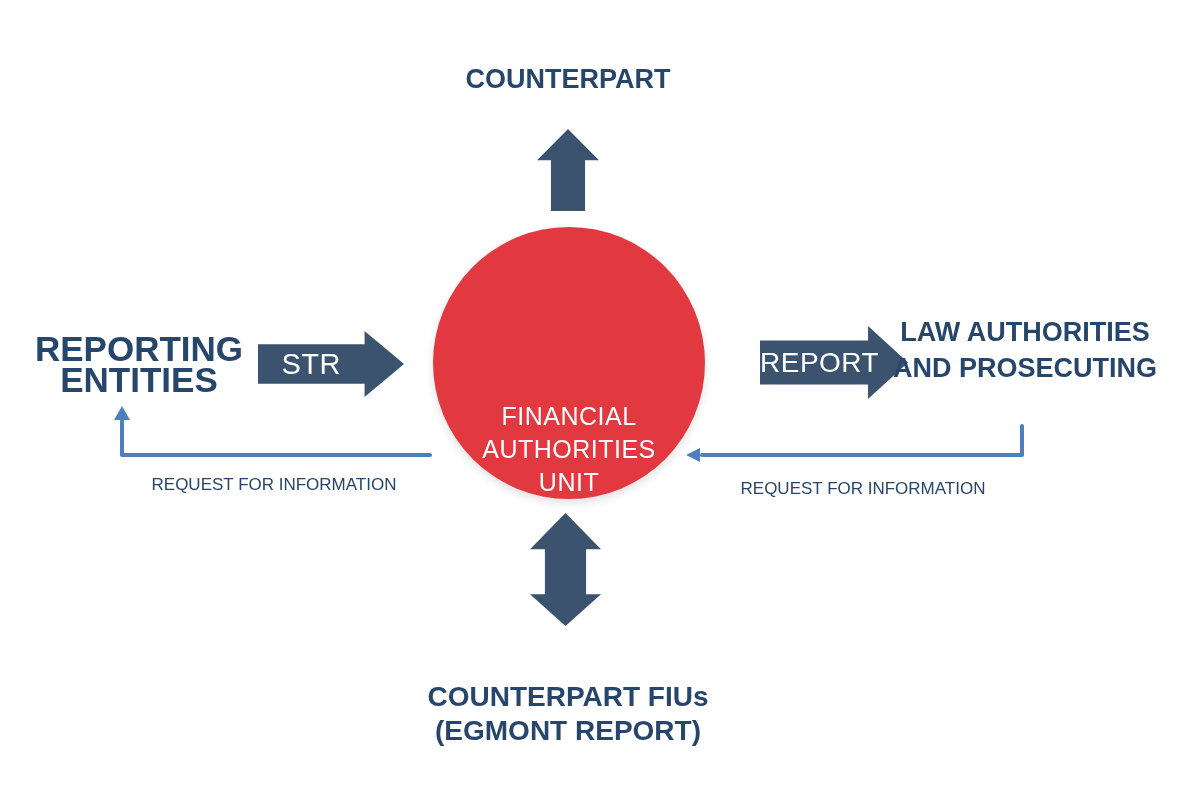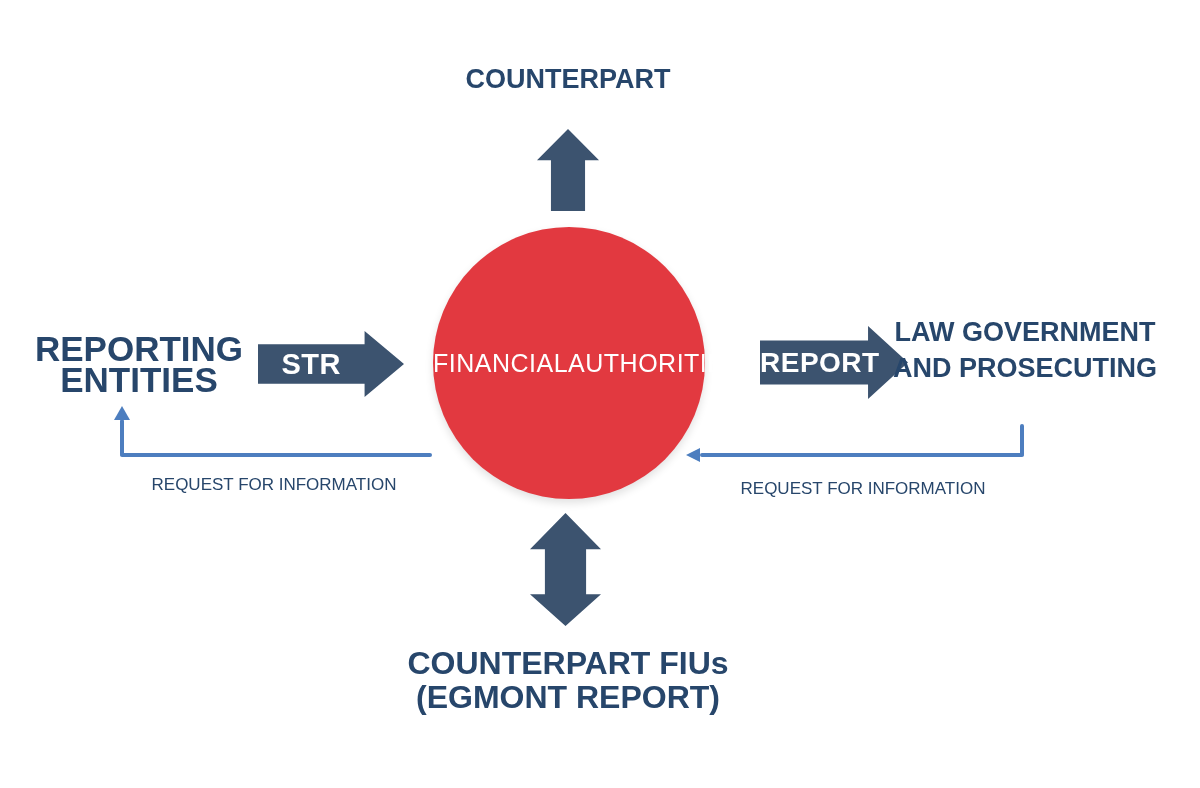--- a/index.html
+++ b/index.html
@@ -23,21 +23,21 @@
   
   .node-label {
     position: absolute;
     color: var(--navy-text);
     font-weight: bold;
     text-align: center;
   }
   .lbl-gov  { left: 418px; top: 62px;  width: 300px; font-size: 27px; line-height: 35px; }
   .lbl-rep  { left: 28px;  top: 333px; width: 222px; font-size: 35px; line-height: 31px; }
   .lbl-law  { left: 872px; top: 314px; width: 306px; font-size: 27px; line-height: 36px; }
-  .lbl-cfiu { left: 388px; top: 646px; width: 360px; font-size: 32px; line-height: 34px; }
+  .lbl-cfiu { left: 388px; top: 680px; width: 360px; font-size: 28px; line-height: 34px; }
 
   
   .req-label {
     position: absolute;
     color: var(--navy-text);
     font-weight: normal;
     font-size: 17px;
     text-align: center;
     white-space: nowrap;
   }
@@ -46,22 +46,22 @@
 
   
   .fiu-circle {
     position: absolute;
     left: 433px; top: 227px;
     width: 272px; height: 272px;
     border-radius: 50%;
     background: var(--circle-red);
     box-shadow: 0 4px 8px rgba(0,0,0,0.12);
     display: flex;
-    flex-direction: row;
-    justify-content: space-between;
+    flex-direction: column;
+    justify-content: flex-end;
     align-items: center;
     color: var(--circle-text);
     font-size: 25px;
     line-height: 33px;
     letter-spacing: 0.5px;
     text-align: center;
   }
 
   
   .blockarrow {
@@ -71,21 +71,20 @@
   }
   .arrow-up {
     left: 537px; top: 129px; width: 62px; height: 82px;
     clip-path: polygon(50% 0%, 100% 38%, 77.5% 38%, 77.5% 100%, 22.5% 100%, 22.5% 38%, 0% 38%);
   }
   .arrow-right {
     display: flex;
     align-items: center;
     color: #fff;
     clip-path: polygon(0% 20%, 73% 20%, 73% 0%, 100% 50%, 73% 100%, 73% 80%, 0% 80%);
-    font-weight: bold;
   }
   .arrow-str    { left: 258px; top: 331px; width: 146px; height: 66px; font-size: 29px; }
   .arrow-report { left: 760px; top: 326px; width: 148px; height: 73px; font-size: 28px; }
   .arrow-right .arrow-text {
     display: block;
     width: 73%;
     text-align: center;
     letter-spacing: 0.5px;
   }
   .arrow-double {
@@ -137,21 +136,21 @@
     <div>FINANCIAL</div>
     <div>AUTHORITIES</div>
     <div>UNIT</div>
   </div>
 
   <div class="blockarrow arrow-right arrow-report">
     <span class="arrow-text">REPORT</span>
   </div>
 
   <div class="node-label lbl-law">
-    <div>LAW GOVERNMENT</div>
+    <div>LAW AUTHORITIES</div>
     <div>AND PROSECUTING</div>
   </div>
 
   <div class="blue-line hline-left"></div>
   <div class="blue-line vline-left"></div>
   <div class="tri tri-up-left"></div>
   <div class="req-label req-left">REQUEST FOR INFORMATION</div>
 
   <div class="blue-line vline-right"></div>
   <div class="blue-line hline-right"></div>

